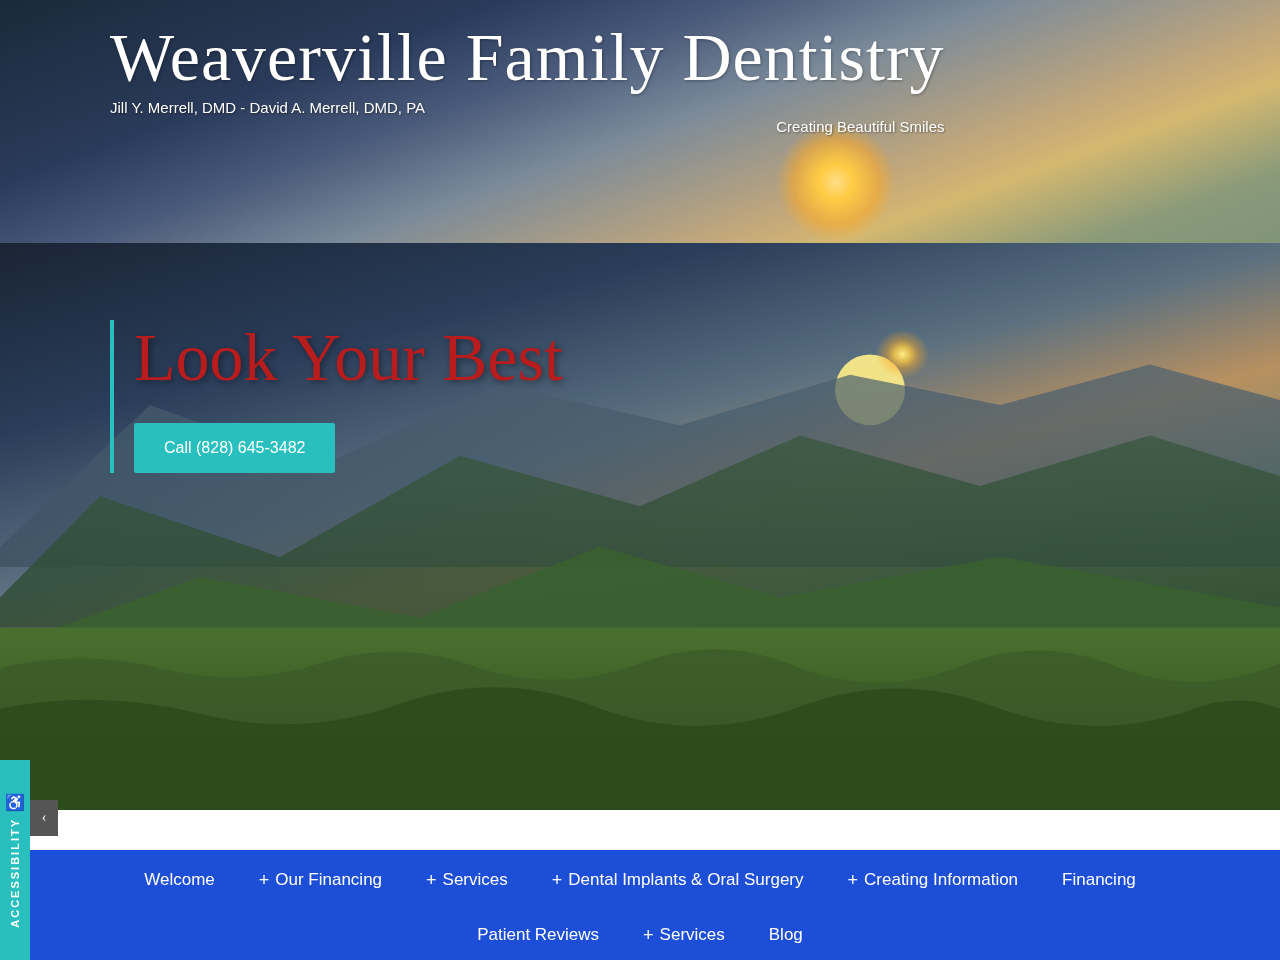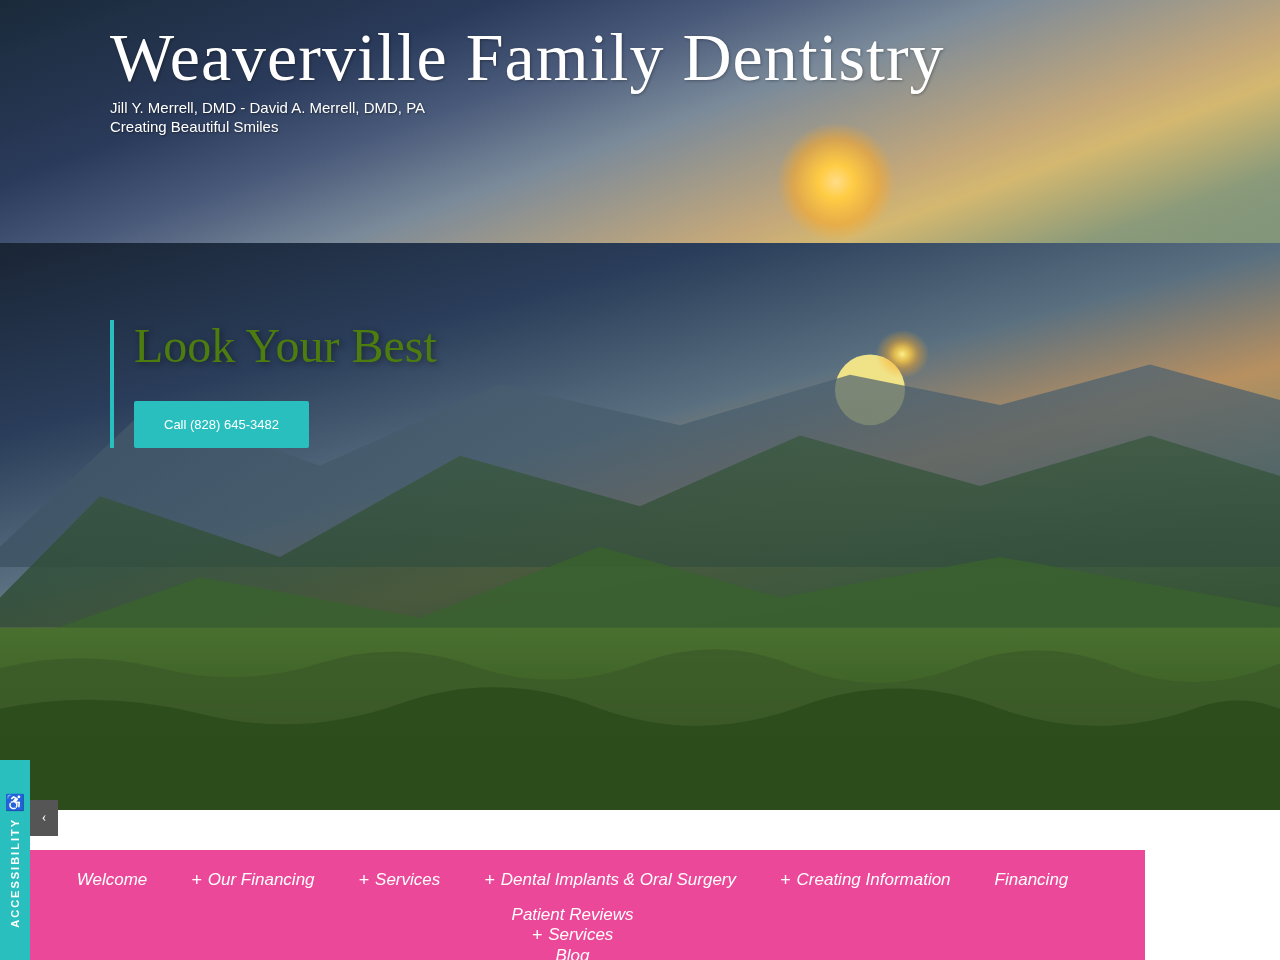--- a/index.html
+++ b/index.html
@@ -97,36 +97,37 @@
       margin-top: 4px;
       text-shadow: 1px 1px 2px rgba(0,0,0,0.4);
     }
 
     .site-tagline {
       color: white;
       font-family: Arial, sans-serif;
       font-size: 15px;
       margin-top: 2px;
       text-shadow: 1px 1px 2px rgba(0,0,0,0.4);
+      text-align: right;
     }
 
     
     .hero-content {
       position: absolute;
       top: 320px;
       left: 110px;
       z-index: 10;
       border-left: 4px solid #2abfbf;
       padding-left: 20px;
     }
 
     .hero-headline {
       font-family: Georgia, serif;
-      font-size: 48px;
-      color: #4d7c0f;
+      font-size: 68px;
+      color: #b91c1c;
       font-weight: normal;
       line-height: 1.1;
       text-shadow: 2px 2px 6px rgba(0,0,0,0.4);
     }
 
     .hero-description {
       font-family: Georgia, serif;
       font-style: italic;
       font-size: 20px;
       color: white;
@@ -136,21 +137,21 @@
       text-shadow: 1px 1px 4px rgba(0,0,0,0.5);
     }
 
     .cta-button {
       display: inline-block;
       margin-top: 28px;
       padding: 16px 30px;
       background-color: #2abfbf;
       color: white;
       font-family: Arial, sans-serif;
-      font-size: 13px;
+      font-size: 16px;
       text-decoration: none;
       border: none;
       cursor: pointer;
       border-radius: 2px;
     }
 
     
     .accessibility-bar {
       position: absolute;
       left: 0;
@@ -198,40 +199,38 @@
       z-index: 20;
       color: white;
       font-size: 14px;
     }
 
     
     .navbar {
       position: absolute;
       bottom: 0;
       left: 0;
-      width: 1145px;
-      background-color: #ec4899;
+      width: 1280px;
+      background-color: #1d4ed8;
       z-index: 15;
       padding: 0 60px;
-      font-style: italic;
     }
 
     .nav-row-1 {
       display: flex;
       align-items: center;
       justify-content: center;
       height: 60px;
     }
 
     .nav-row-2 {
       display: flex;
       align-items: center;
       justify-content: center;
       height: 50px;
-      flex-direction: column;
     }
 
     .nav-item {
       color: white;
       font-family: Arial, sans-serif;
       font-size: 17px;
       padding: 0 22px;
       cursor: pointer;
       white-space: nowrap;
       display: flex;

